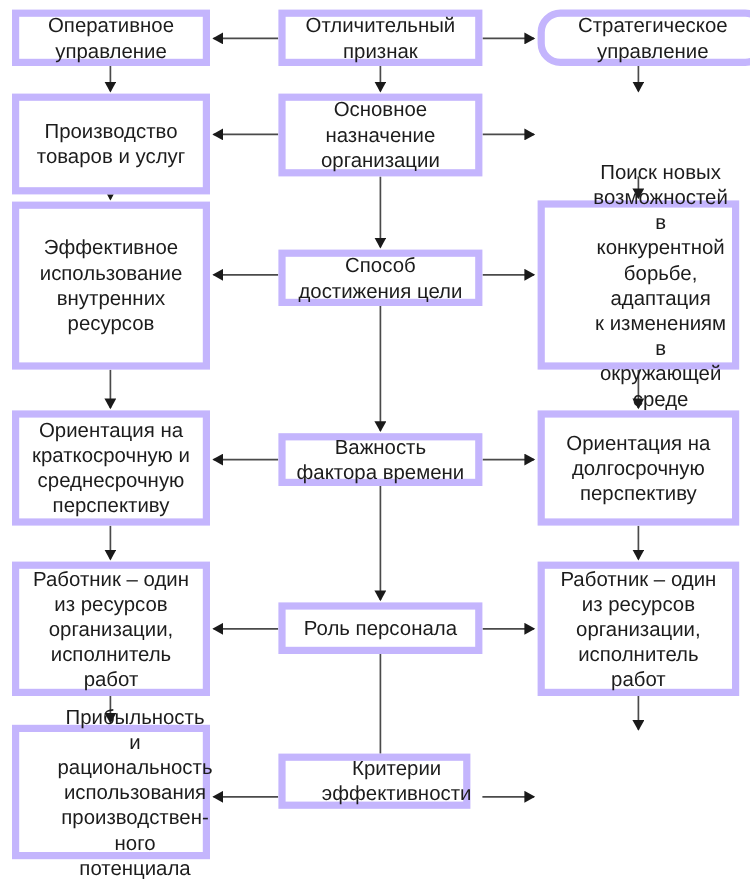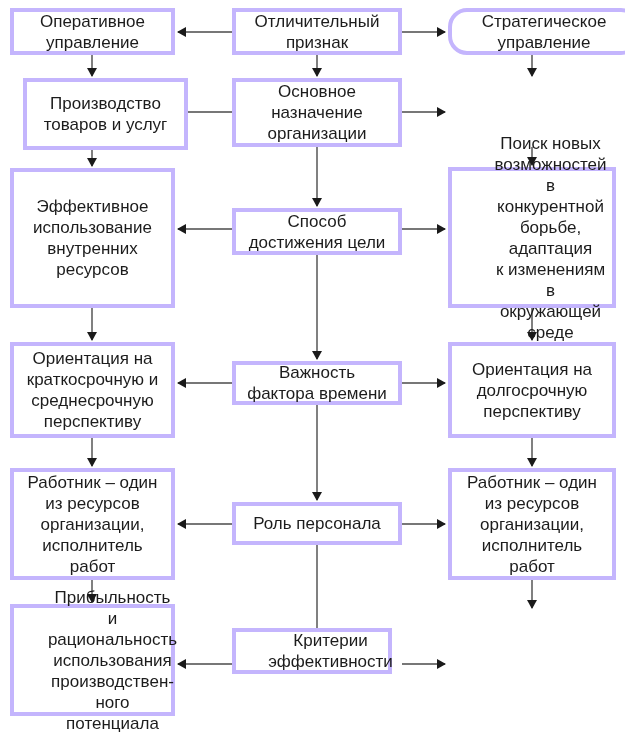--- a/index.html
+++ b/index.html
@@ -13,21 +13,21 @@
   }
   .svg-layer {
     position: absolute;
     left: 0; top: 0;
     width: 625px; height: 736px;
     z-index: 1;
   }
   .node {
     position: absolute;
     box-sizing: border-box;
-    border: 4px solid #c4b5fd;
+    border: 6px solid #c4b5fd;
     background: #ffffff;
     color: #1c1c1c;
     display: flex;
     align-items: center;
     justify-content: center;
     text-align: center;
     font-size: 17px;
     line-height: 21px;
     white-space: pre-line;
     padding: 1px 3px;
@@ -81,21 +81,21 @@
     </g>
   </svg>
 
   <div class="node" style="left:10px;  top:8px;   width:165px; height:47px;">Оперативное
 управление</div>
   <div class="node" style="left:232px; top:8px;   width:170px; height:47px;">Отличительный
 признак</div>
   <div class="node" style="left:448px; top:8px;   width:192px; height:47px;border-radius:19px;">Стратегическое
 управление</div>
 
-  <div class="node" style="left:10px;  top:78px;  width:165px; height:72px;margin-left:13px;">Производство
+  <div class="node" style="left:10px;  top:78px;  width:165px; height:84px;">Производство
 товаров и услуг</div>
   <div class="node" style="left:232px; top:78px;  width:170px; height:69px;">Основное
 назначение
 организации</div>
 
   <div class="node" style="left:10px;  top:168px; width:165px; height:140px;">Эффективное
 использование
 внутренних
 ресурсов</div>
   <div class="node" style="left:232px; top:208px; width:170px; height:47px;">Способ

